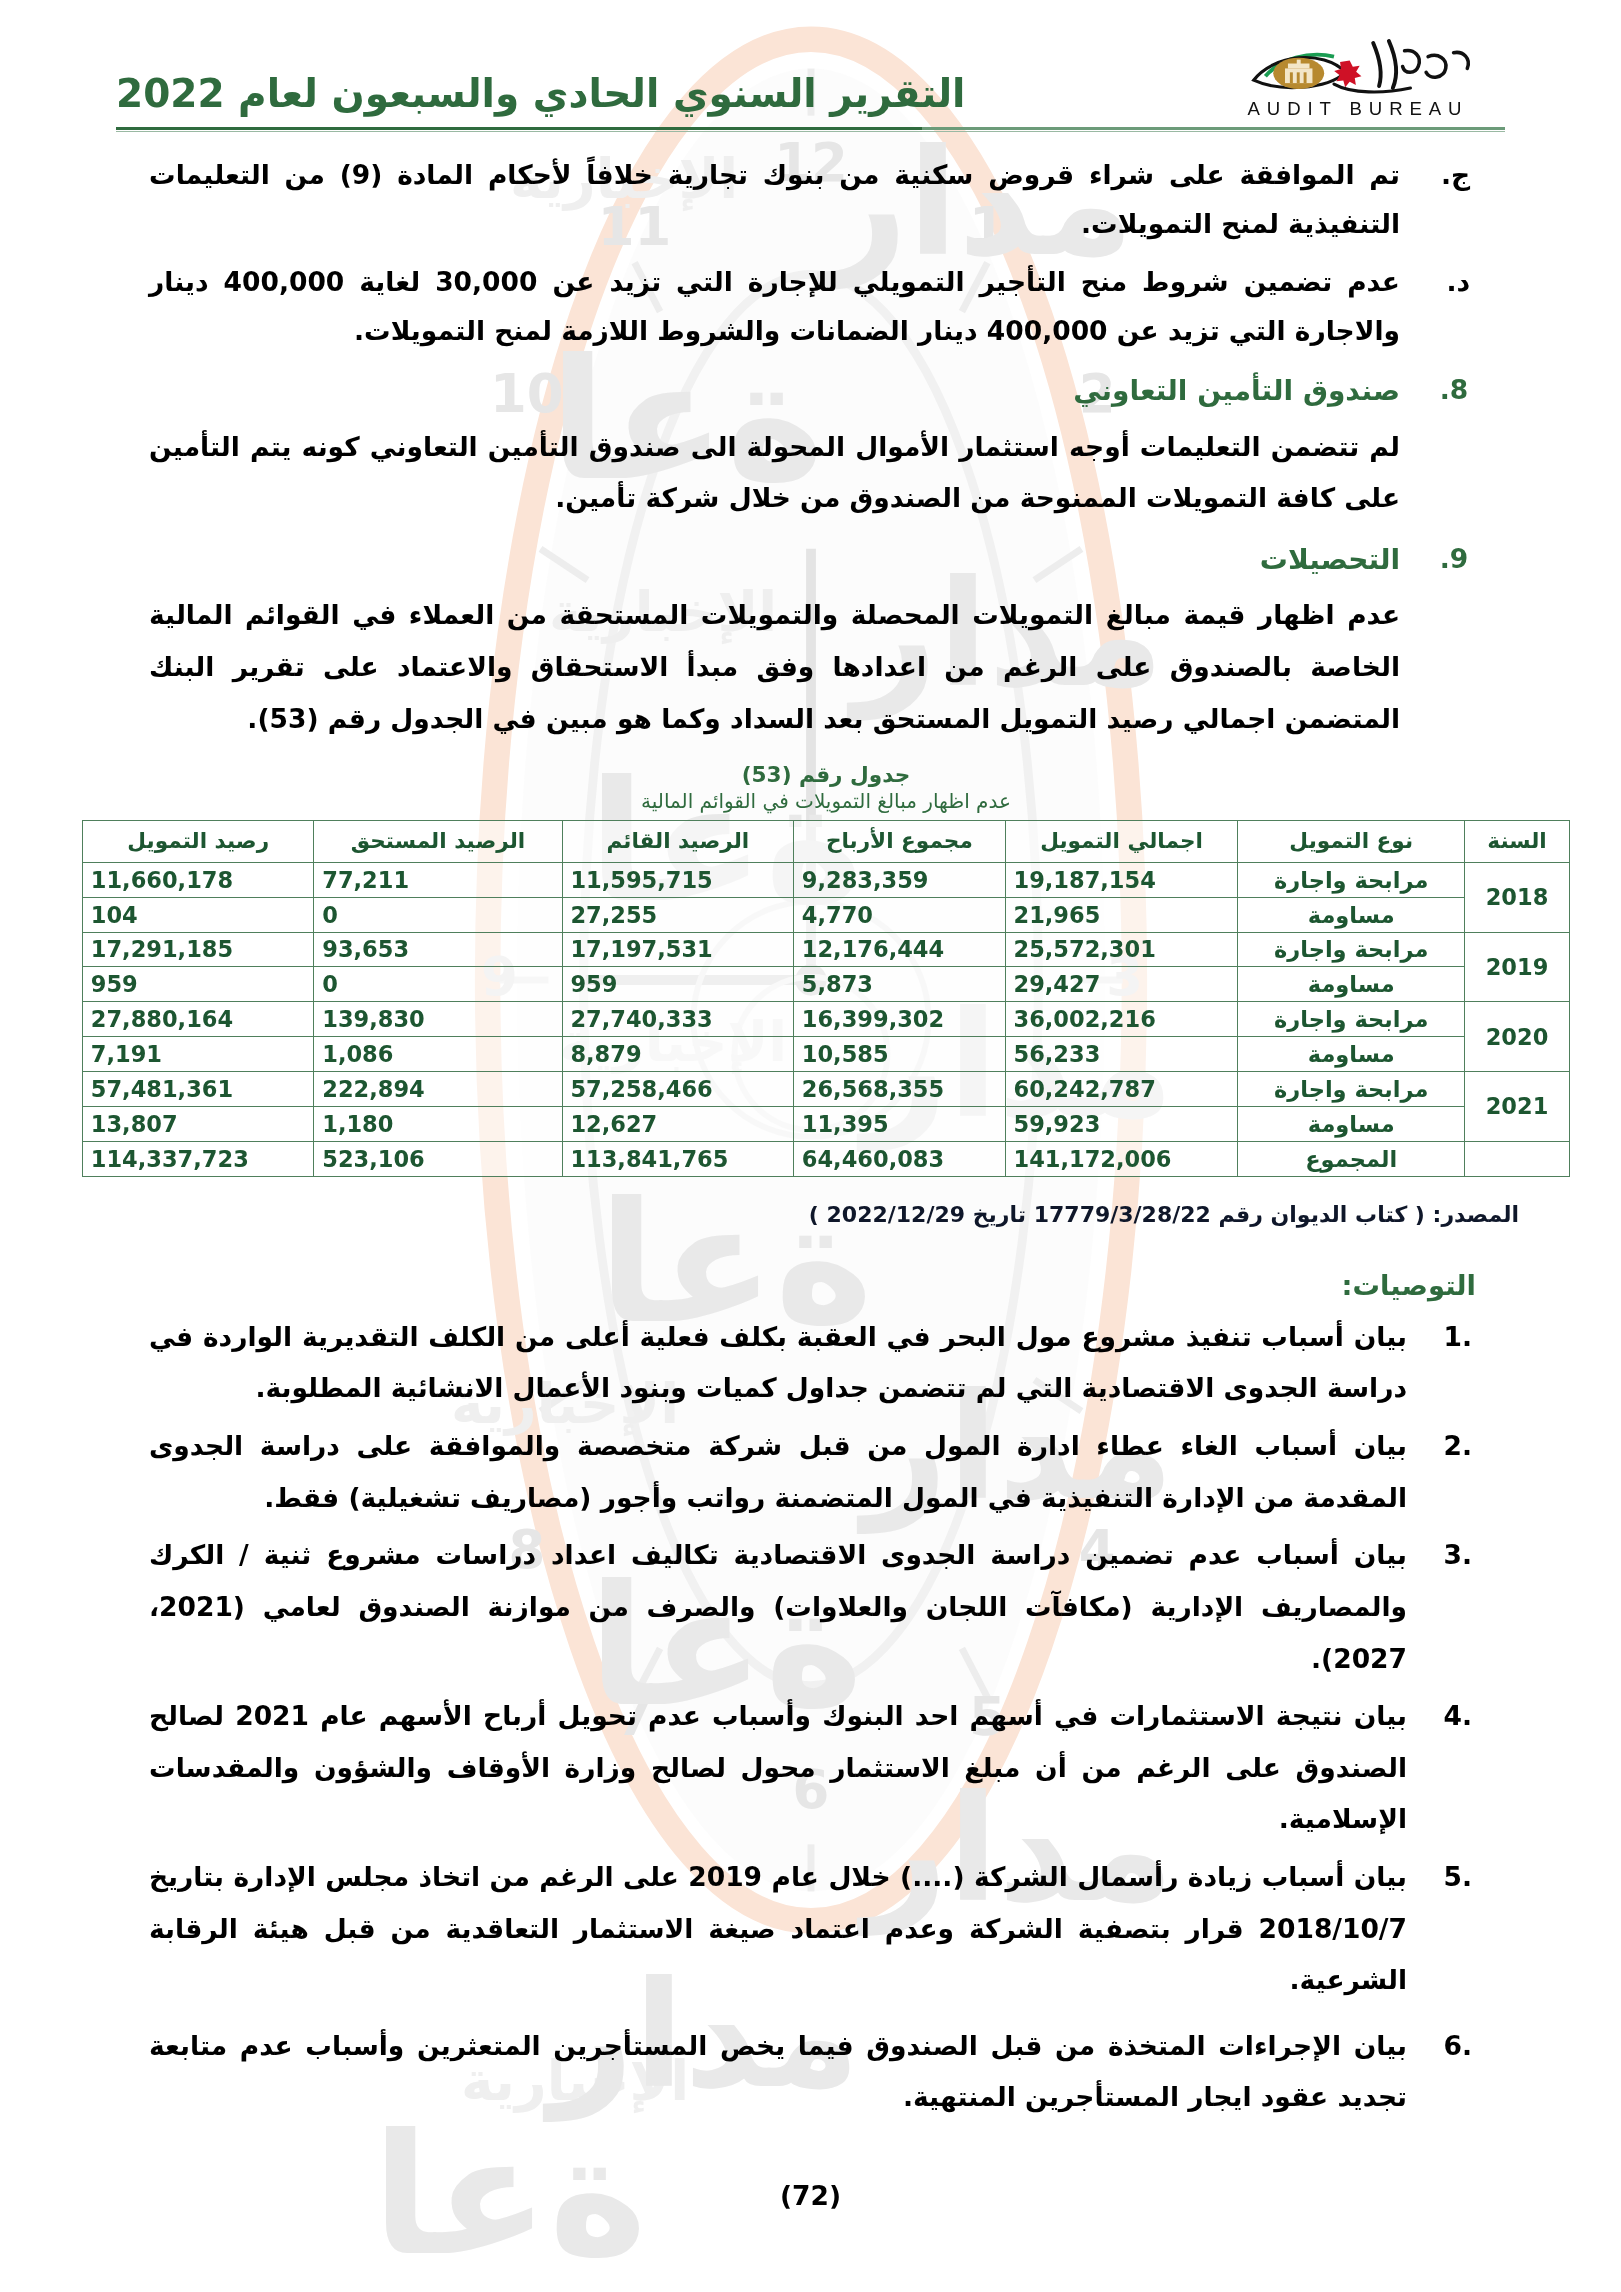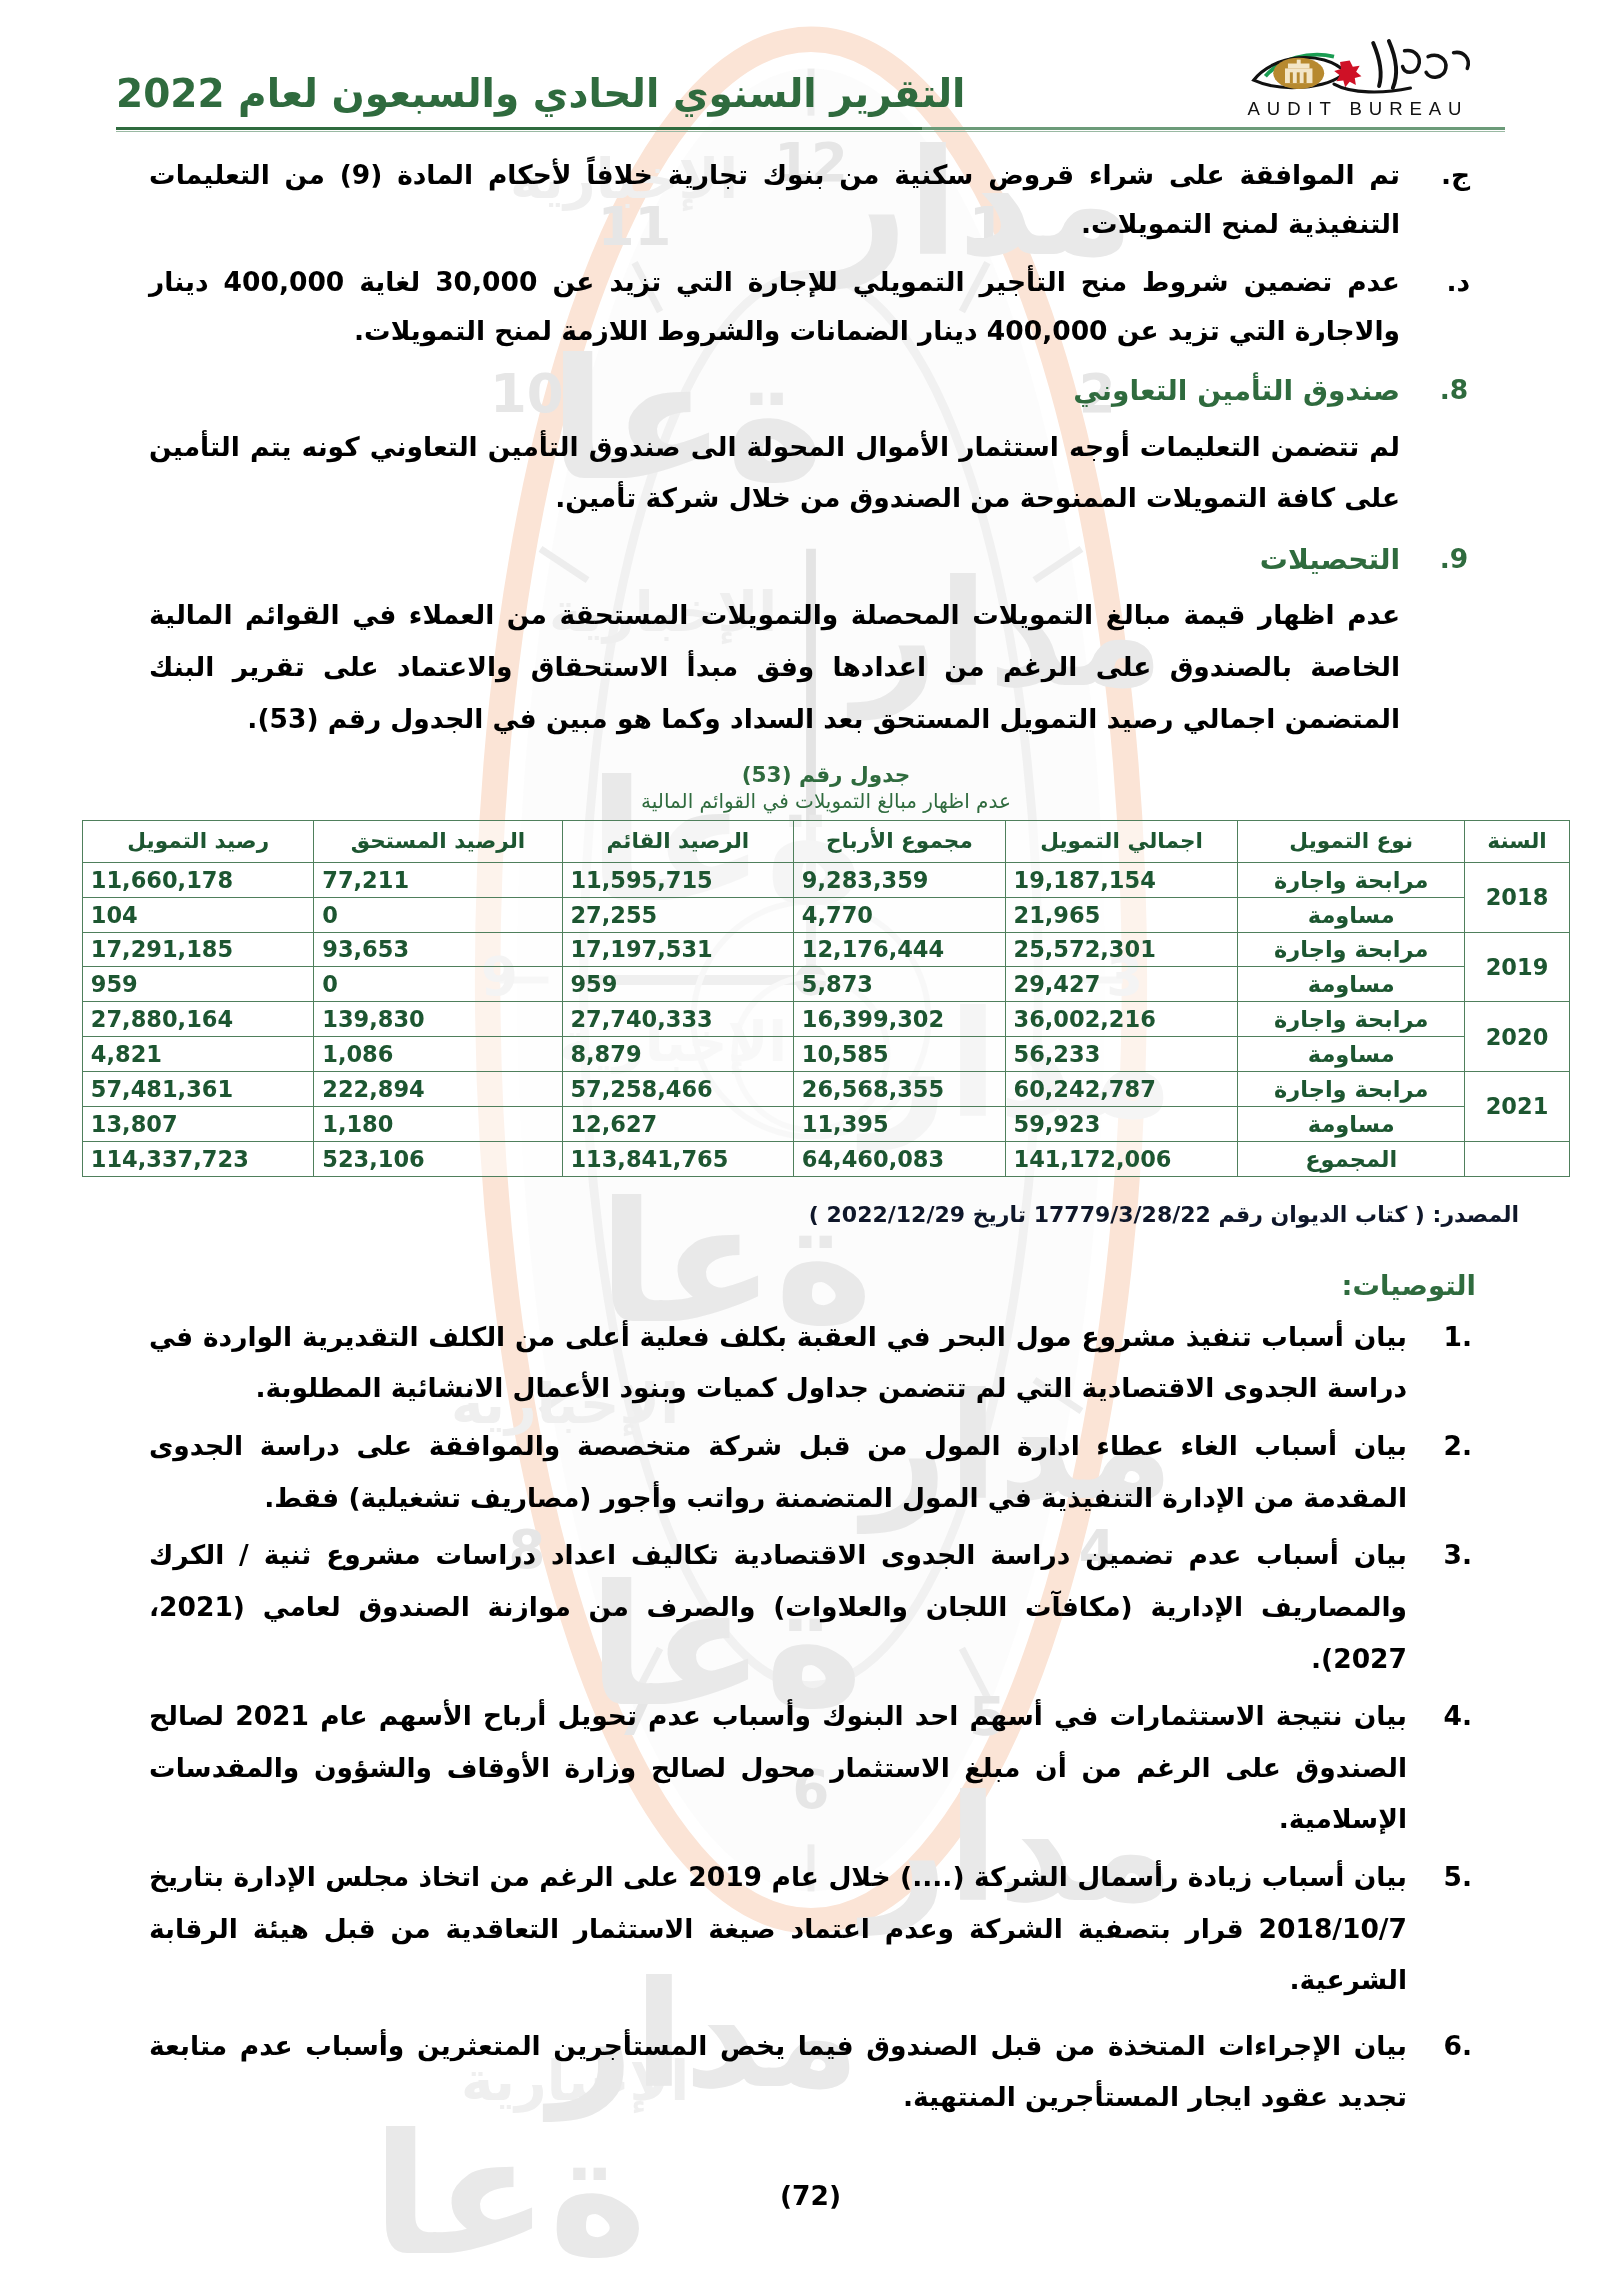--- a/index.html
+++ b/index.html
@@ -474,21 +474,21 @@
           <td class="num">27,740,333</td>
           <td class="num">139,830</td>
           <td class="num">27,880,164</td>
         </tr>
         <tr>
           <td class="type">مساومة</td>
           <td class="num">56,233</td>
           <td class="num">10,585</td>
           <td class="num">8,879</td>
           <td class="num">1,086</td>
-          <td class="num">4,821</td>
+          <td class="num">7,191</td>
         </tr>
 
         <tr>
           <td class="year" rowspan="2">2021</td>
           <td class="type">مرابحة واجارة</td>
           <td class="num">60,242,787</td>
           <td class="num">26,568,355</td>
           <td class="num">57,258,466</td>
           <td class="num">222,894</td>
           <td class="num">57,481,361</td>

